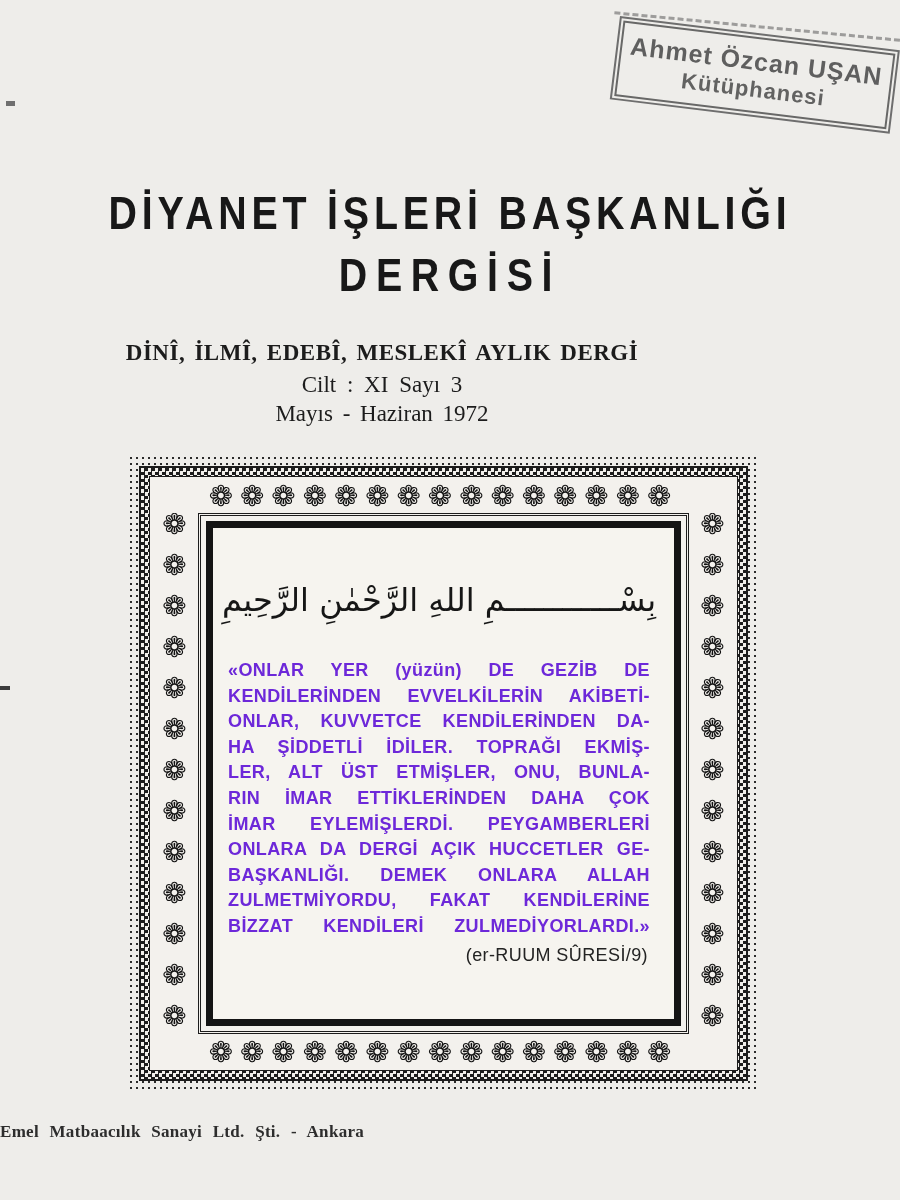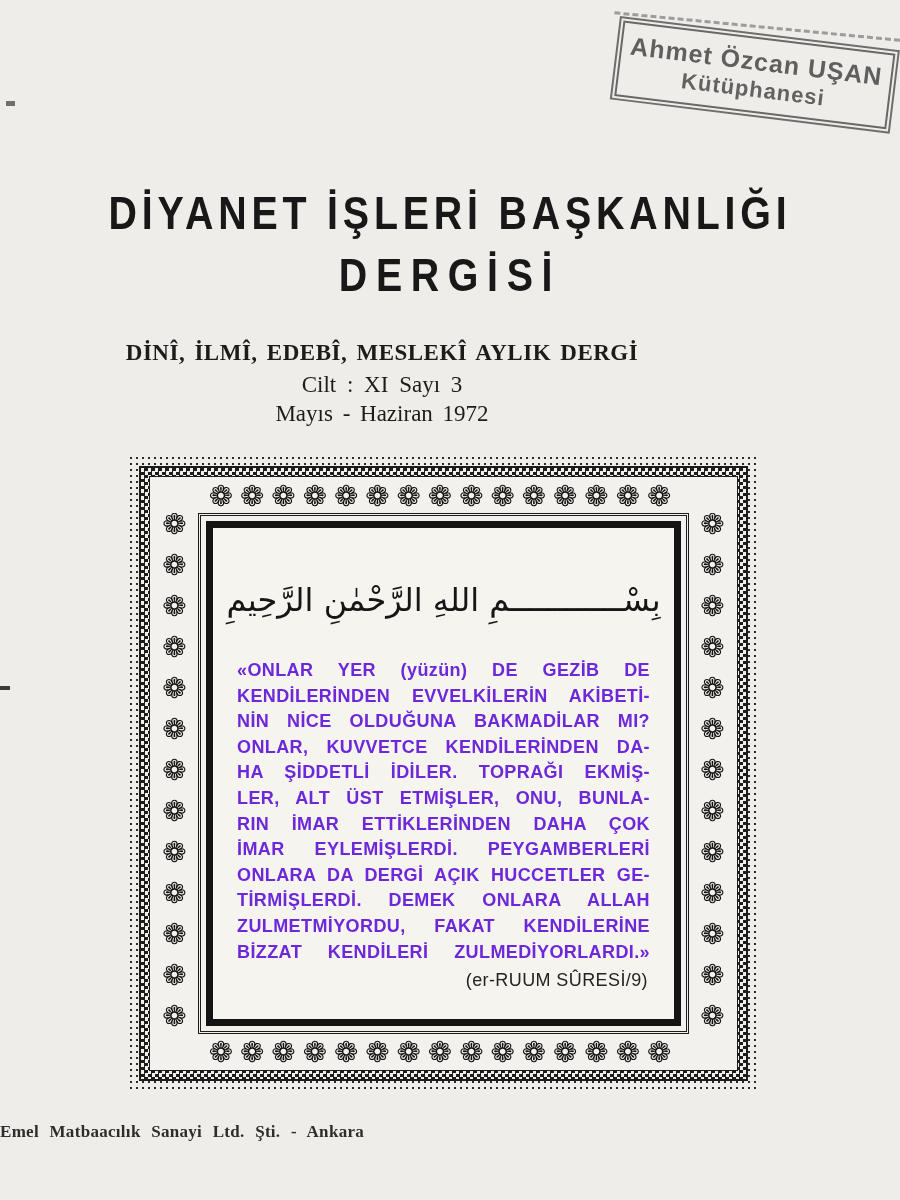--- a/index.html
+++ b/index.html
@@ -43,21 +43,21 @@
   .orn-top   {left:23px;right:23px;top:23px;height:35px;font-size:29px;line-height:34px;letter-spacing:7px;white-space:nowrap;}
   .orn-bottom{left:23px;right:23px;bottom:23px;height:35px;font-size:29px;line-height:34px;letter-spacing:7px;white-space:nowrap;}
   .orn-left  {top:58px;bottom:58px;left:23px;width:47px;font-size:29px;letter-spacing:7px;
               writing-mode:vertical-rl;text-orientation:upright;}
   .orn-right {top:58px;bottom:58px;right:23px;width:47px;font-size:29px;letter-spacing:7px;
               writing-mode:vertical-rl;text-orientation:upright;}
   .f-line3{position:absolute;inset:58px 70px;background:#f3f1ed;border:3px double #1c1c1c;}
 
   
   .inner-box{position:absolute;inset:66px 78px;background:#f6f4ef;border:7px solid #141414;
-             padding:24px 24px 0 24px;box-sizing:border-box;}
+             padding:24px 24px 0 15px;box-sizing:border-box;}
   .bismillah{height:96px;display:flex;align-items:center;justify-content:center;
              direction:rtl;font-family:"DejaVu Sans",sans-serif;font-size:32px;color:#161616;
              white-space:nowrap;margin-bottom:10px;}
   .quote .qline{font-size:18px;font-weight:700;line-height:25.6px;letter-spacing:.4px;
                 color:#6d28d9;text-align:justify;text-align-last:justify;}
   .source{font-size:18px;font-weight:400;line-height:26px;letter-spacing:.4px;color:#232323;
           text-align:right;padding-right:2px;margin-top:2px;}
 
   
   .imprint{position:absolute;left:0;width:900px;top:1122px;text-align:left;
@@ -100,28 +100,27 @@
     <div class="orn orn-left">❁❁❁❁❁❁❁❁❁❁❁❁❁</div>
     <div class="orn orn-right">❁❁❁❁❁❁❁❁❁❁❁❁❁</div>
 
     <div class="f-line3"></div>
 
     <div class="inner-box">
       <div class="bismillah">بِسْــــــــــــمِ اللهِ الرَّحْمٰنِ الرَّحِيمِ</div>
       <div class="quote">
           <div class="qline">«ONLAR YER (yüzün) DE GEZİB DE</div>
           <div class="qline">KENDİLERİNDEN EVVELKİLERİN AKİBETİ-</div>
-          <div class="qline">NİN NİCE OLDUĞUNA BAKMADİLAR MI?</div>
           <div class="qline">ONLAR, KUVVETCE KENDİLERİNDEN DA-</div>
           <div class="qline">HA ŞİDDETLİ İDİLER. TOPRAĞI EKMİŞ-</div>
           <div class="qline">LER, ALT ÜST ETMİŞLER, ONU, BUNLA-</div>
           <div class="qline">RIN İMAR ETTİKLERİNDEN DAHA ÇOK</div>
           <div class="qline">İMAR EYLEMİŞLERDİ. PEYGAMBERLERİ</div>
           <div class="qline">ONLARA DA DERGİ AÇIK HUCCETLER GE-</div>
-          <div class="qline">TİRMİŞLERDİ. DEMEK ONLARA ALLAH</div>
+          <div class="qline">BAŞKANLIĞI. DEMEK ONLARA ALLAH</div>
           <div class="qline">ZULMETMİYORDU, FAKAT KENDİLERİNE</div>
           <div class="qline">BİZZAT KENDİLERİ ZULMEDİYORLARDI.»</div>
         </div>
       <div class="source">(er-RUUM SÛRESİ/9)</div>
     </div>
   </div>
 
   <div class="imprint">Emel Matbaacılık Sanayi Ltd. Şti. - Ankara</div>
 
   <div class="artifact artifact-a"></div>

